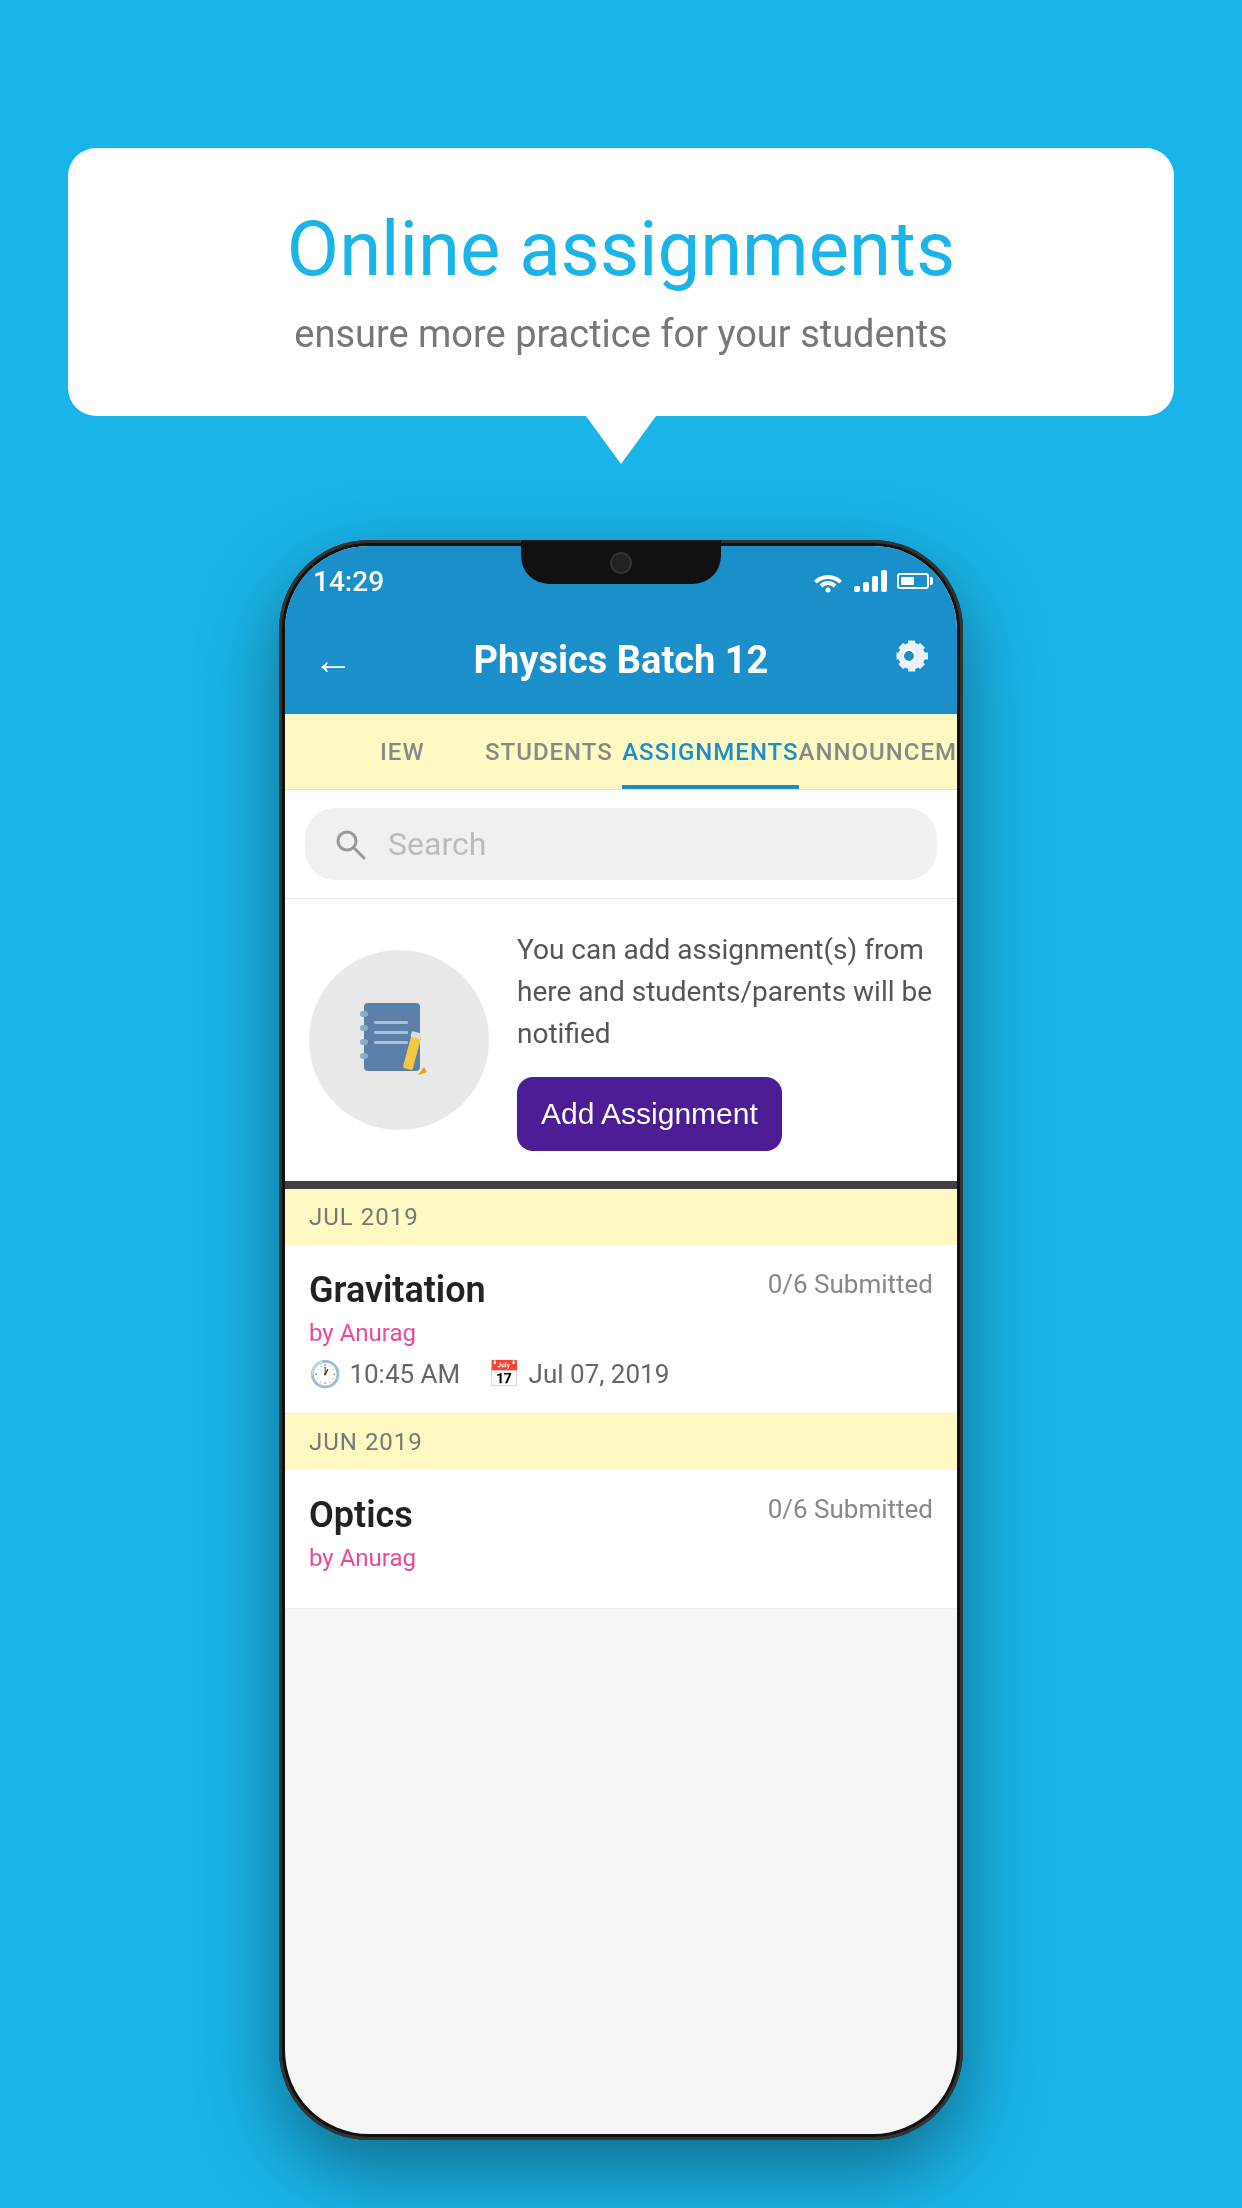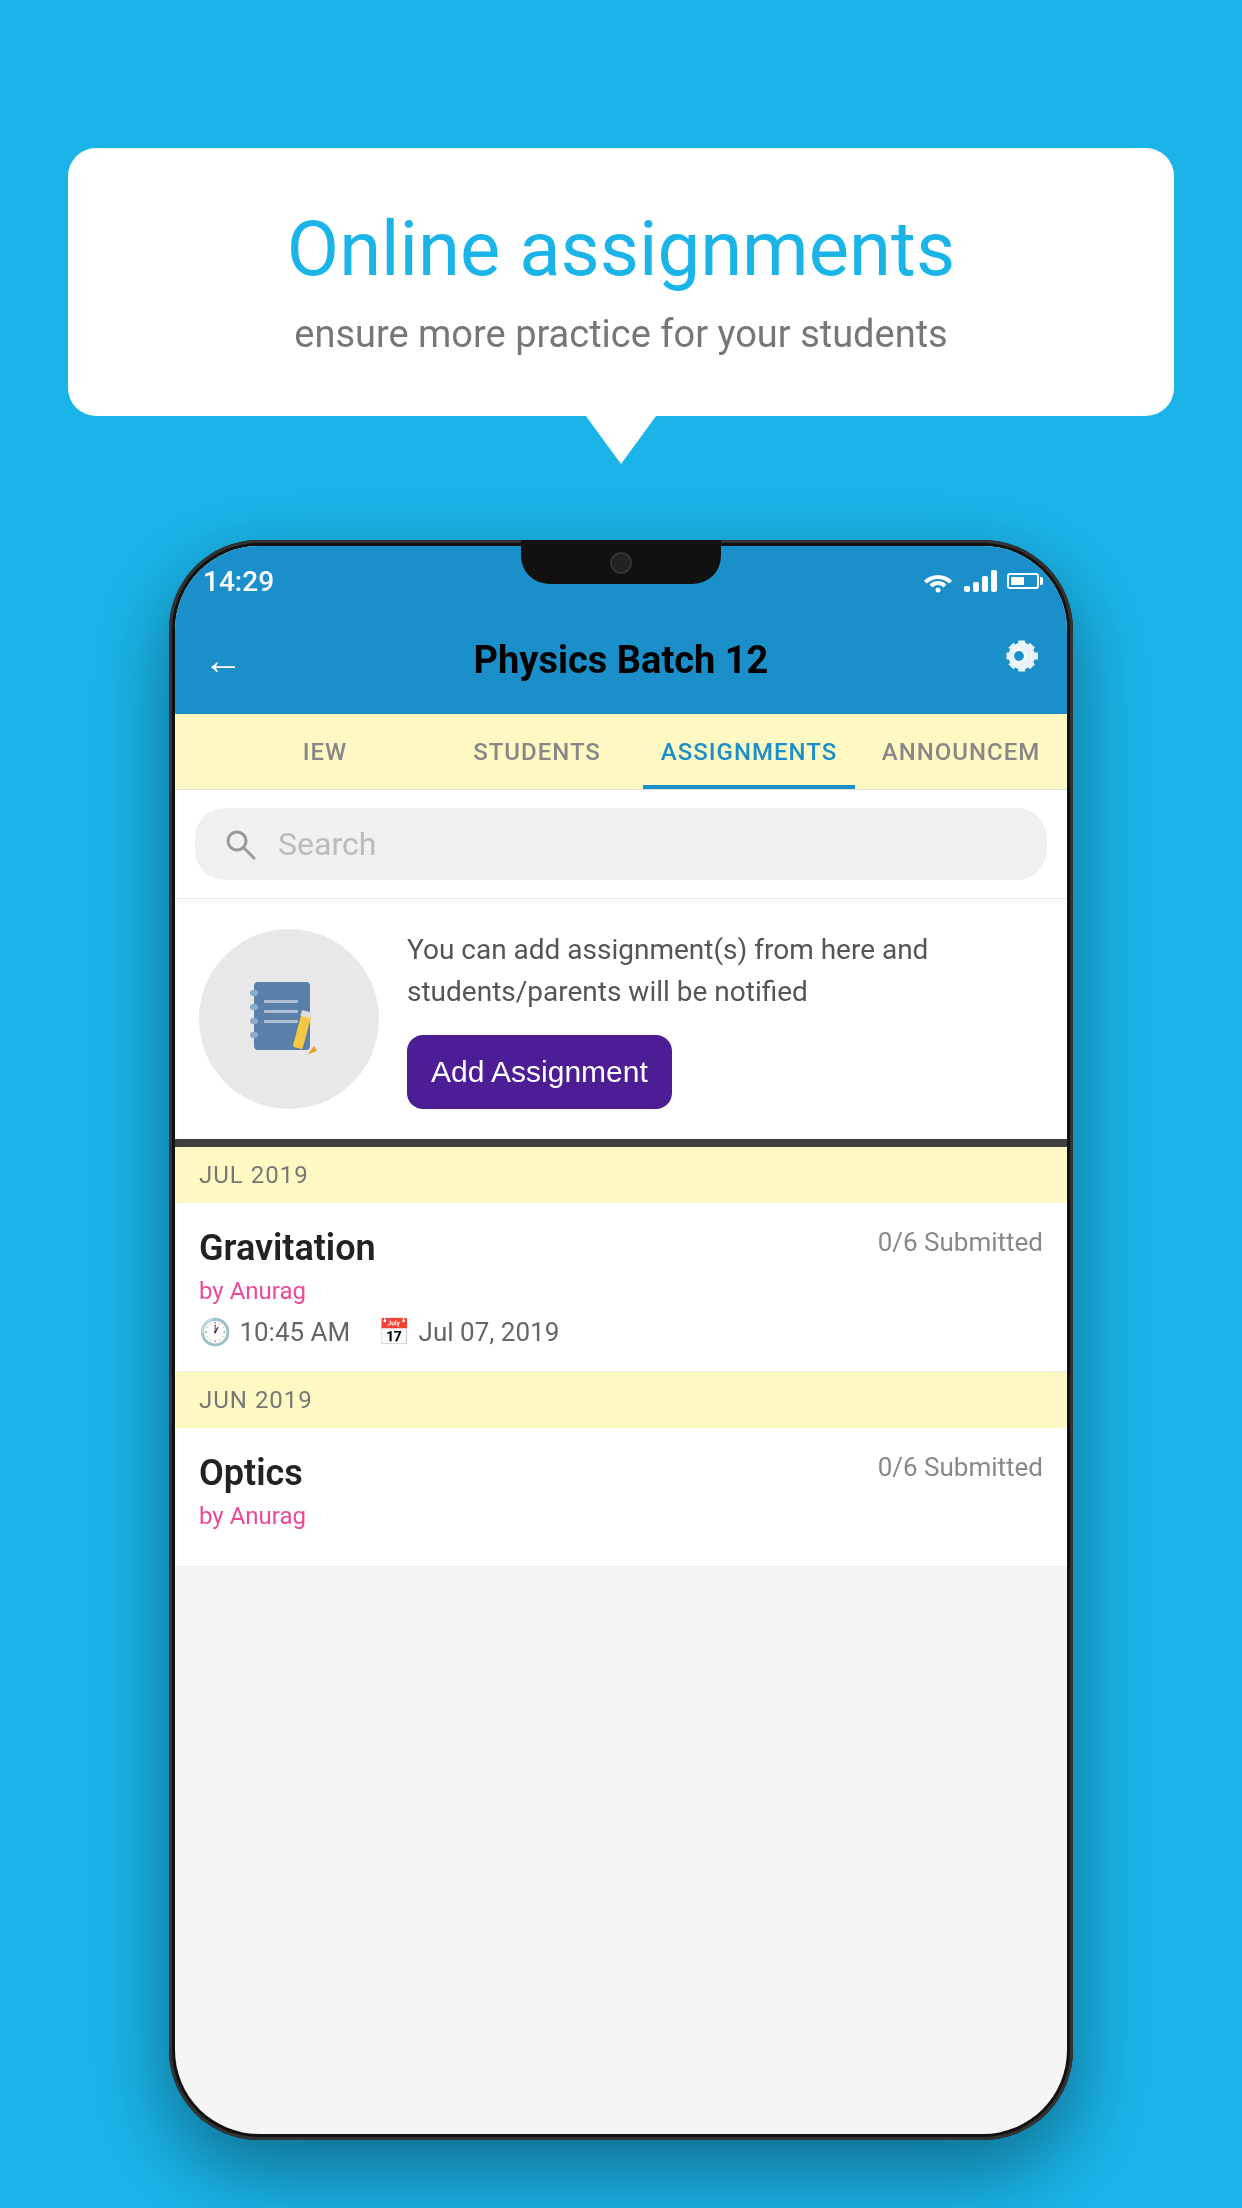--- a/index.html
+++ b/index.html
@@ -56,21 +56,21 @@
       text-align: center;
       font-weight: 400;
     }
 
     
     .phone-wrapper {
       position: absolute;
       top: 540px;
       left: 50%;
       transform: translateX(-50%);
-      width: 904px;
+      width: 684px;
       height: 1600px;
     }
 
     .phone-frame {
       width: 100%;
       height: 100%;
       background: #111;
       border-radius: 90px;
       position: relative;
       box-shadow: 0 30px 80px rgba(0,0,0,0.4), inset 0 0 0 3px #333;
@@ -195,21 +195,21 @@
       font-size: 40px;
       cursor: pointer;
     }
 
     .header-center {
       text-align: center;
       flex: 1;
     }
 
     .header-title {
-      color: #000000;
+      color: #ffffff;
       font-size: 38px;
       font-weight: 700;
     }
 
     .header-subtitle {
       color: rgba(255,255,255,0.9);
       font-size: 26px;
     }
 
     .settings-icon {

